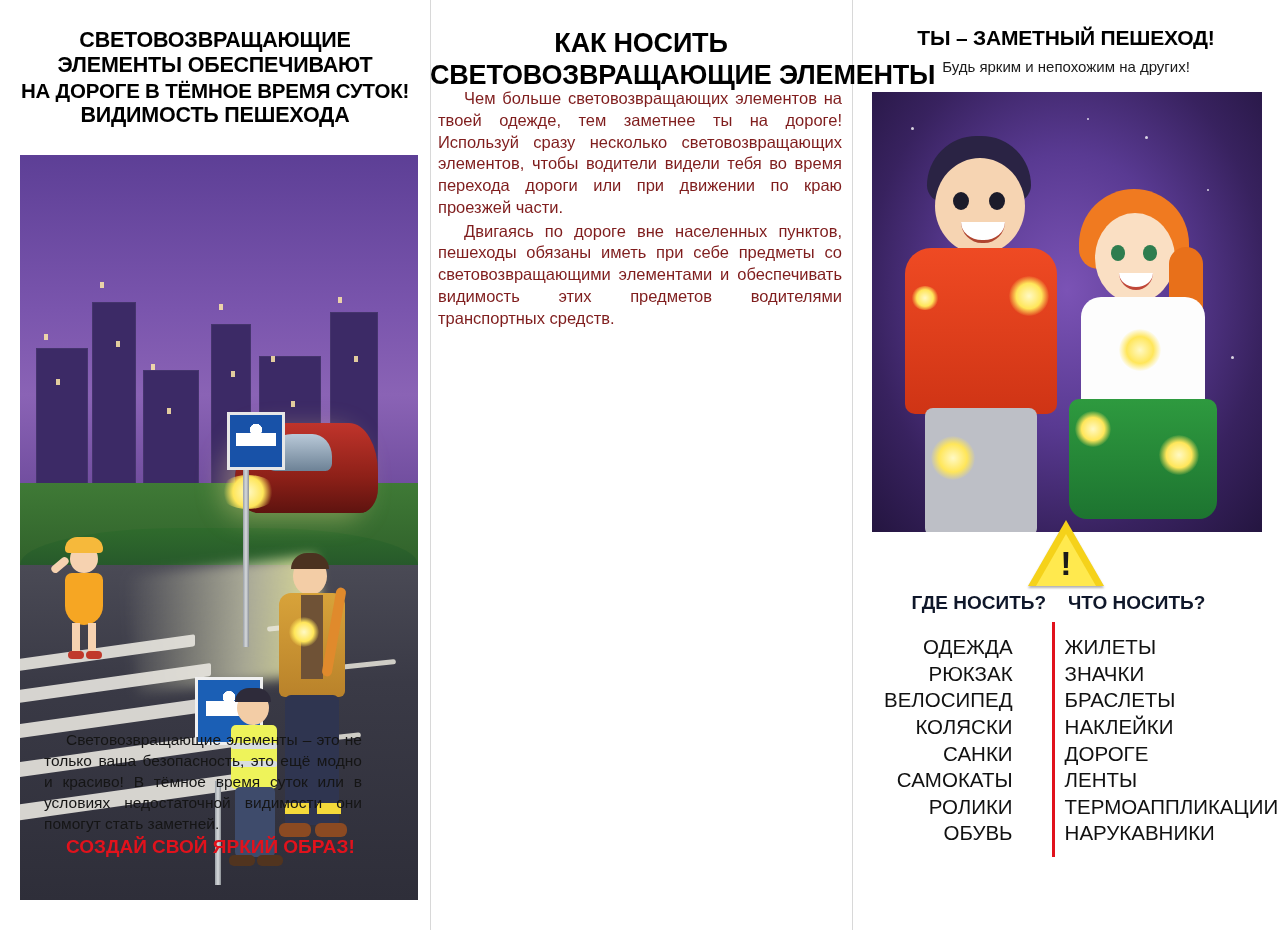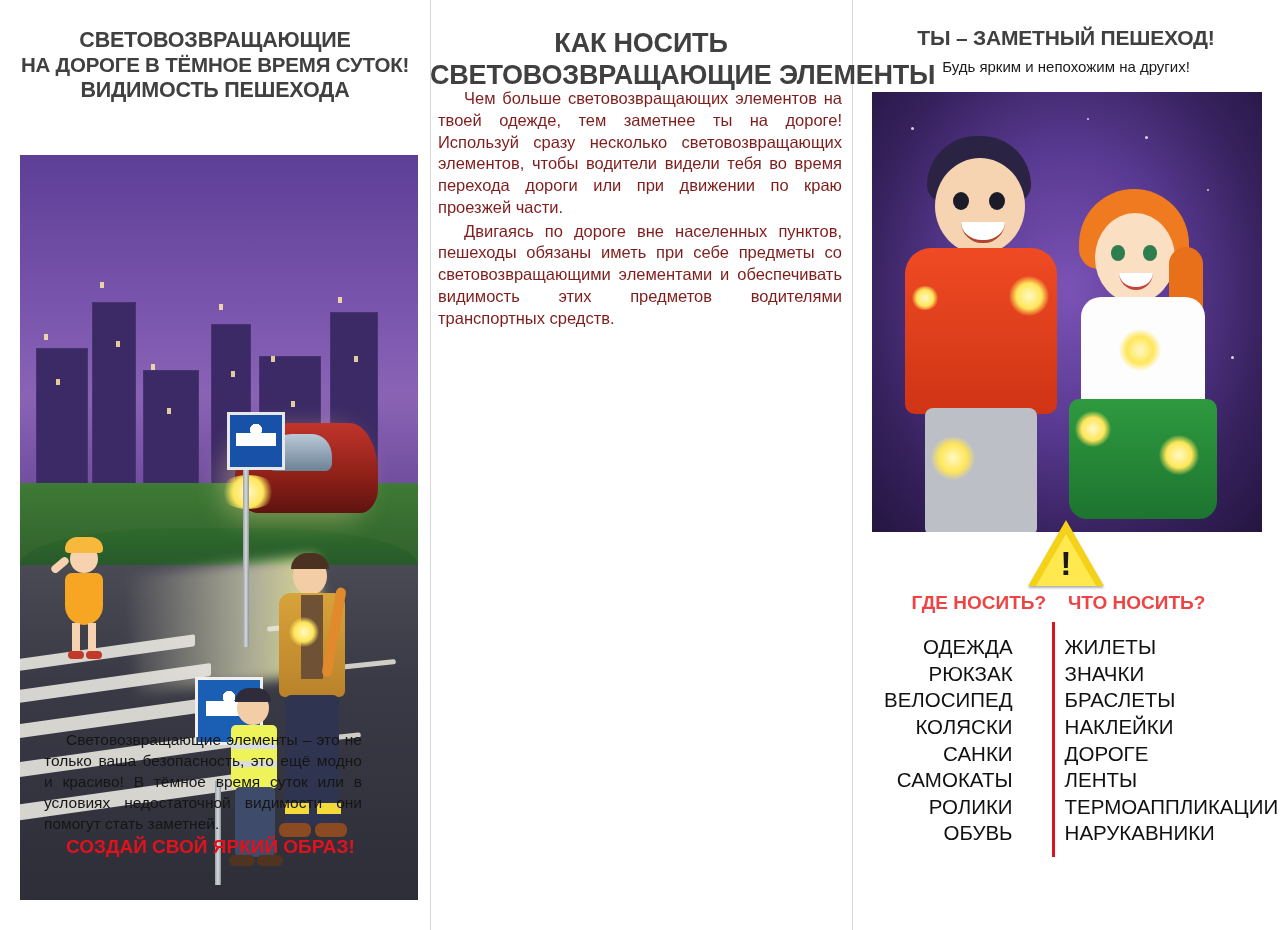--- a/index.html
+++ b/index.html
@@ -34,21 +34,21 @@
     position: absolute;
     top: 0;
     bottom: 0;
   }
   .col-left   { left: 0;    width: 430px; }
   .col-mid    { left: 430px; width: 422px; }
   .col-right  { left: 852px; width: 428px; }
 
   
   .heading-red {
-    color: #404040;
+    color: #000000;
     font-weight: bold;
     font-family: "Liberation Sans", sans-serif;
     line-height: 1.18;
     letter-spacing: -0.2px;
   }
 
   .h-left {
     position: absolute;
     top: 28px;
     left: 0;
@@ -325,21 +325,21 @@
 
   
   .lists {
     position: absolute;
     left: 18px;
     top: 592px;
     width: 400px;
   }
   .list-heads {
     display: flex;
-    color: #ef4444;
+    color: #0f172a;
     font-weight: bold;
     font-size: 19px;
     margin-bottom: 6px;
     justify-content: center;
   }
   .list-heads .lh-left {
     width: 176px;
     text-align: right;
     padding-right: 10px;
   }
@@ -385,20 +385,21 @@
 
 <div class="page">
 
   <div class="fold fold-1"></div>
   <div class="fold fold-2"></div>
 
   <div class="col col-left">
 
     <div class="heading-red h-left">
       <div>СВЕТОВОЗВРАЩАЮЩИЕ</div>
+      <div>ЭЛЕМЕНТЫ ОБЕСПЕЧИВАЮТ</div>
       <div style="font-size:20.5px;">НА ДОРОГЕ В ТЁМНОЕ ВРЕМЯ СУТОК!</div>
       <div>ВИДИМОСТЬ ПЕШЕХОДА</div>
     </div>
 
     <div class="illus-left">
       <div class="sky"></div>
 
       <div class="bldg" style="left:4%;  width:52px; height:150px;"></div>
       <div class="bldg" style="left:18%; width:44px; height:196px;"></div>
       <div class="bldg" style="left:31%; width:56px; height:128px;"></div>

